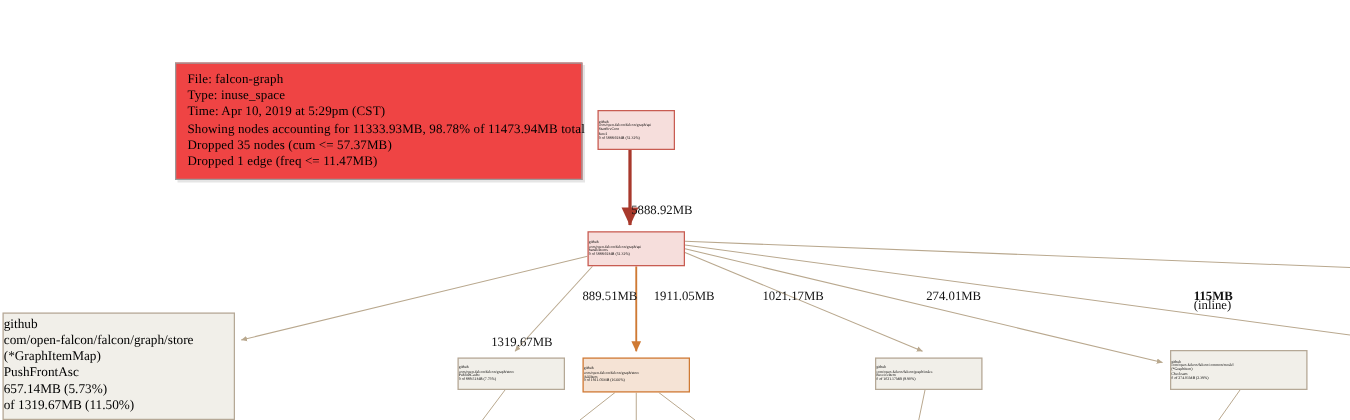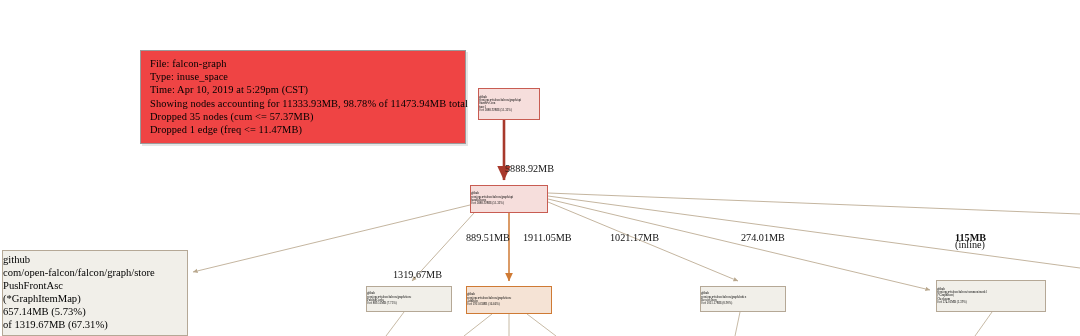--- a/index.html
+++ b/index.html
@@ -187,24 +187,24 @@
       </div>
       <div class="node hot tiny" style="left: 470px; top: 185px; width: 78px; height: 28px;">
         <span class="nl">github</span>
         <span class="nl">com/open-falcon/falcon/graph/api</span>
         <span class="nl">handleItems</span>
         <span class="nl">0 of 5888.92MB (51.32%)</span>
       </div>
       <div class="node cool big" style="left: 2px; top: 250px; width: 186px; height: 86px;">
         <span class="nl">github</span>
         <span class="nl">com/open-falcon/falcon/graph/store</span>
+        <span class="nl">(*GraphItemMap)</span>
         <span class="nl">PushFrontAsc</span>
-        <span class="nl">(*GraphItemMap)</span>
         <span class="nl">657.14MB (5.73%)</span>
-        <span class="nl">of 1319.67MB (67.31%)</span>
+        <span class="nl">of 1319.67MB (11.50%)</span>
       </div>
       <div class="node cool tiny" style="left: 366px; top: 286px; width: 86px; height: 26px;">
         <span class="nl">github</span>
         <span class="nl">com/open-falcon/falcon/graph/store</span>
         <span class="nl">PublishCache</span>
         <span class="nl">0 of 889.51MB (7.75%)</span>
       </div>
       <div class="node warm tiny" style="left: 466px; top: 286px; width: 86px; height: 28px;">
         <span class="nl">github</span>
         <span class="nl">com/open-falcon/falcon/graph/store</span>

